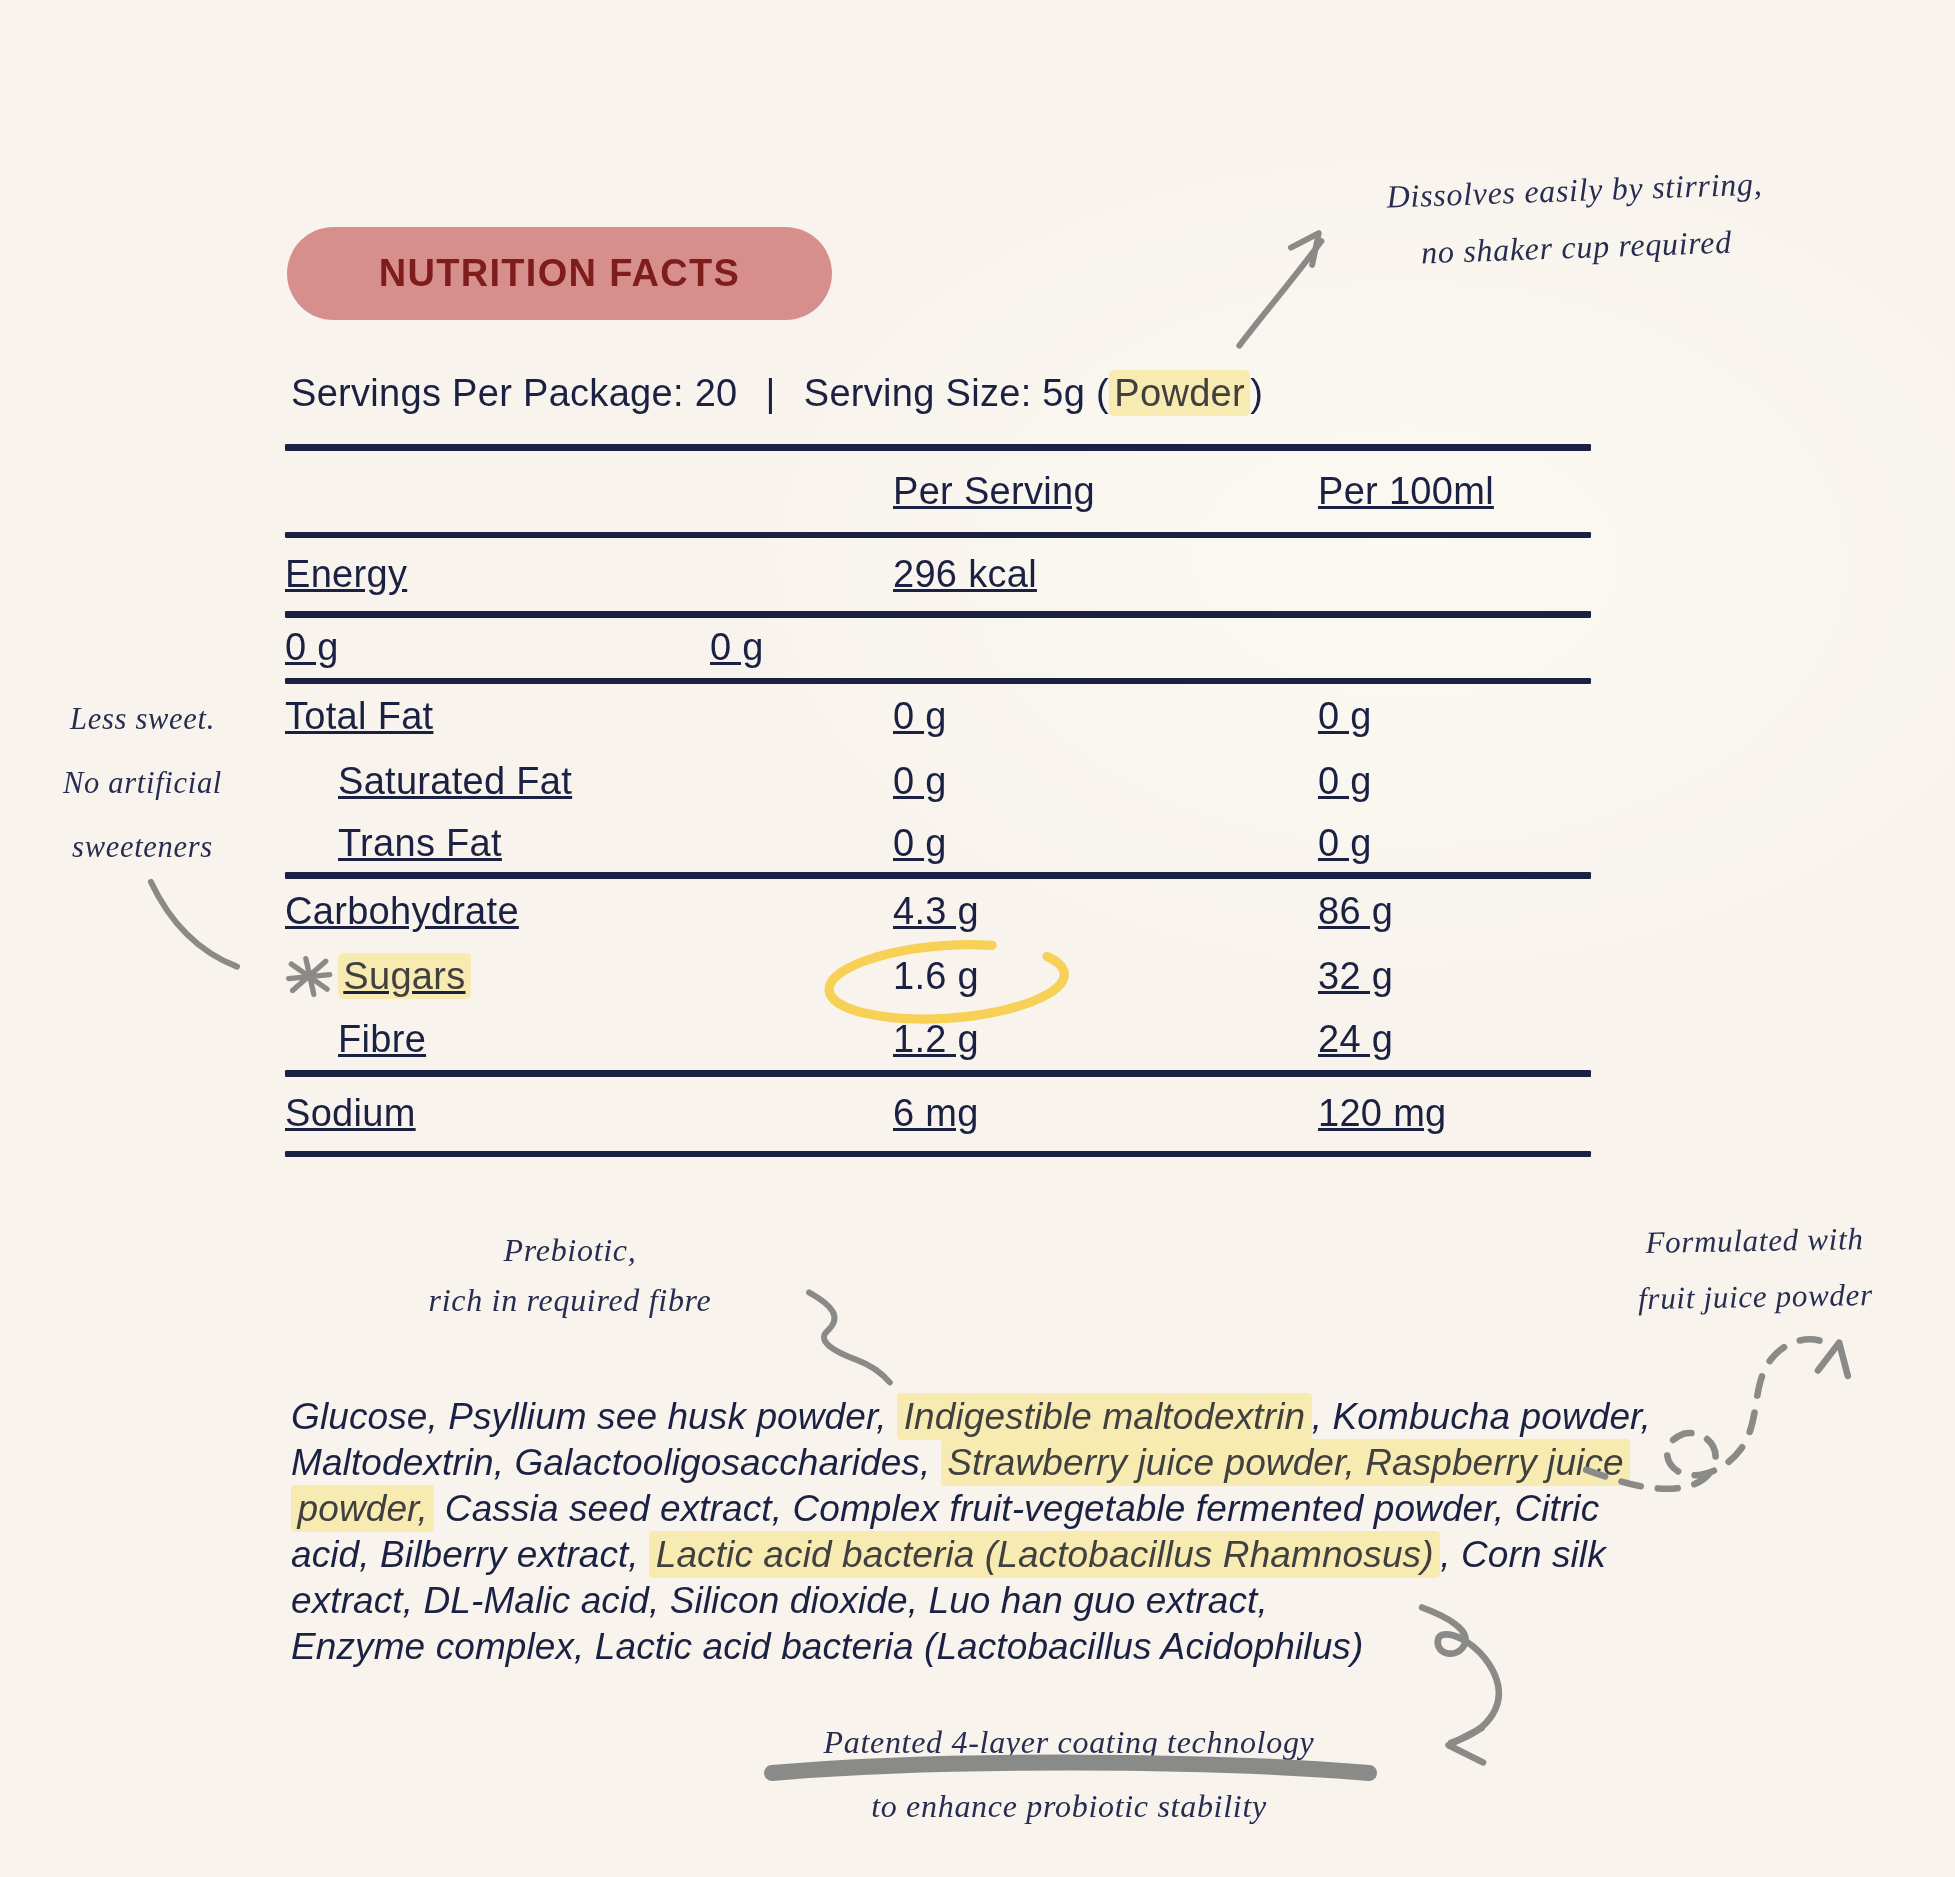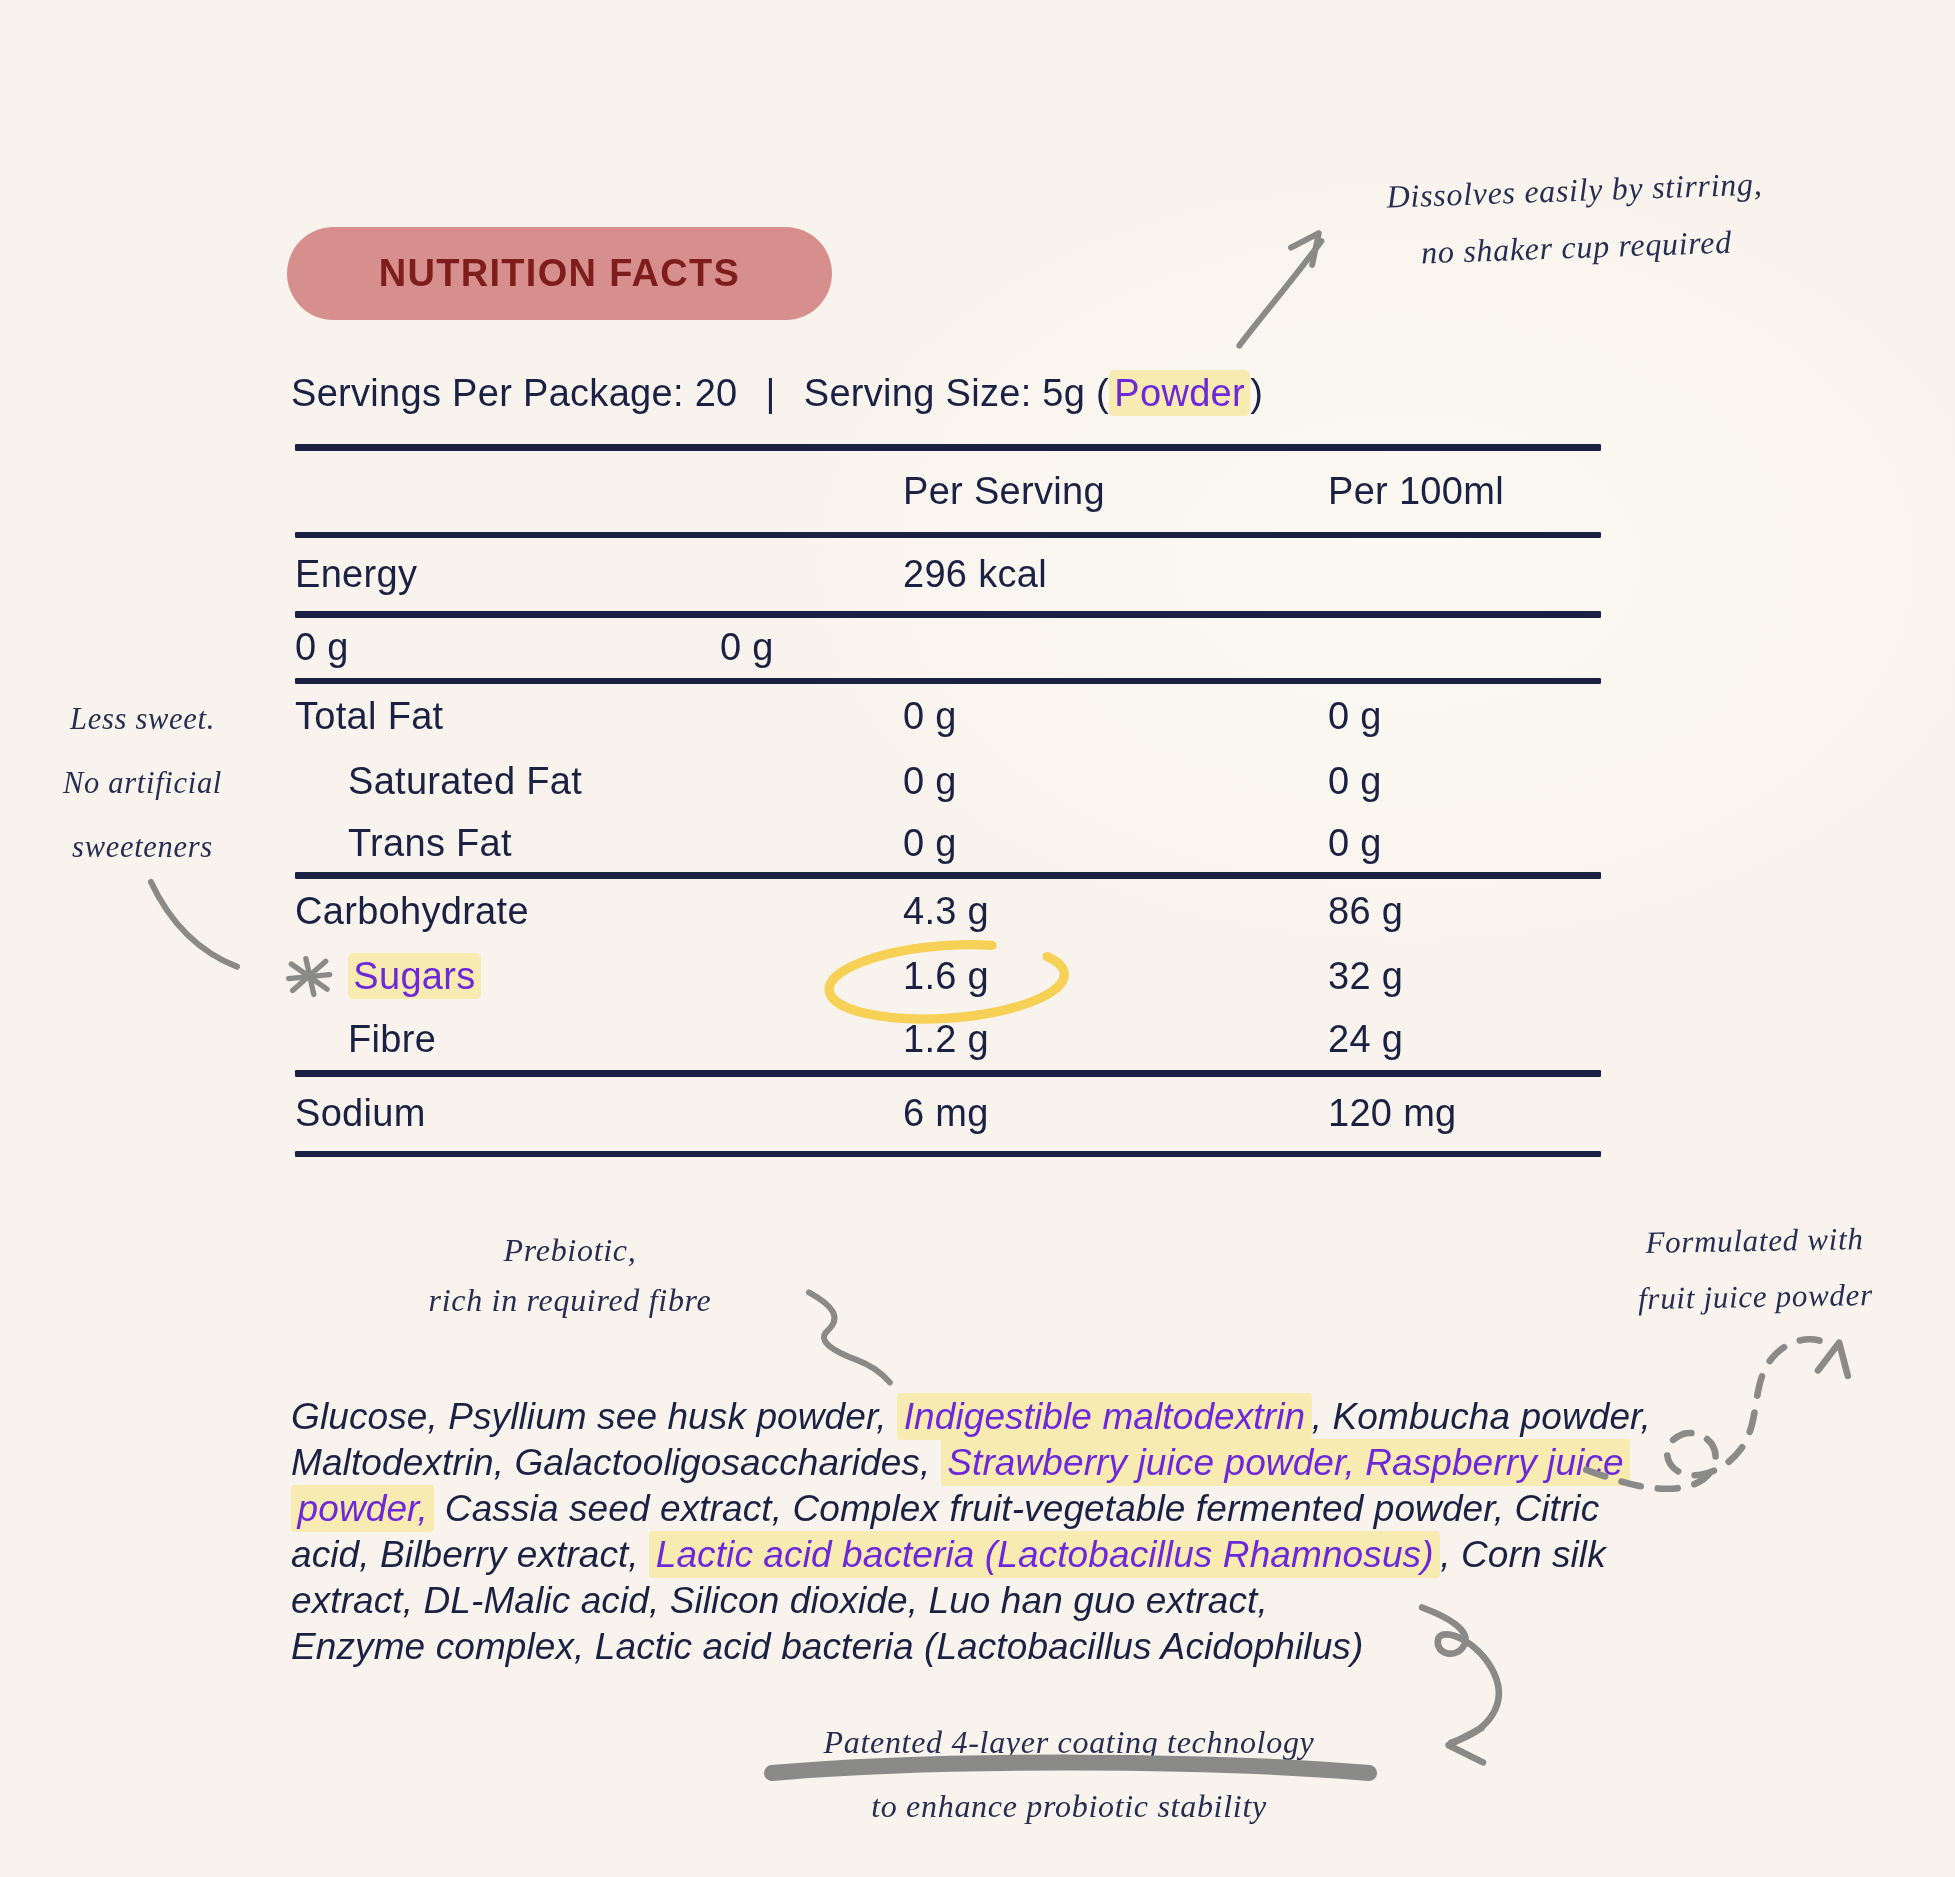--- a/index.html
+++ b/index.html
@@ -17,25 +17,25 @@
     display:flex; align-items:center; justify-content:center;
   }
   .badge span{ color:#7f1d1d; font-size:38px; font-weight:bold; letter-spacing:1.3px; }
   
   .serving{
     position:absolute; left:291px; top:372px; width:1258px;
     font-size:38px; letter-spacing:0.3px; white-space:nowrap;
   }
   .serving .sep{ margin:0 28px; }
   .hl{
-    background:#f7ebb1; color:#6d28d9; border-radius:5.3px; padding:2px 5.3px;
+    background:#f7ebb1; color:#404040; border-radius:5.3px; padding:2px 5.3px;
     box-decoration-break:clone; -webkit-box-decoration-break:clone;
   }
   
-  .ntable{ position:absolute; left:295px; top:444px; width:1306px; }
+  .ntable{ position:absolute; left:285px; top:444px; width:1306px;text-decoration:underline; }
   .rule{ height:6.6px; background:#1b2142; border-radius:1.3px; }
   .trow{ display:flex; align-items:center; font-size:38px; letter-spacing:0.3px; }
   .trow .c0{ flex:0 0 608px; position:relative; }
   .trow .c1{ flex:0 0 425px; }
   .trow .c2{ flex:1 1 auto; }
   .trow.head{ height:81px; font-size:38px; }
   .trow.indent .c0{ padding-left:53px; box-sizing:border-box; }
   .star-wrap{ position:absolute; left:-4px; top:50%; transform:translateY(-50%); width:42px; height:42px; }
   .circle-anchor{ position:relative; display:inline-block; }
   

